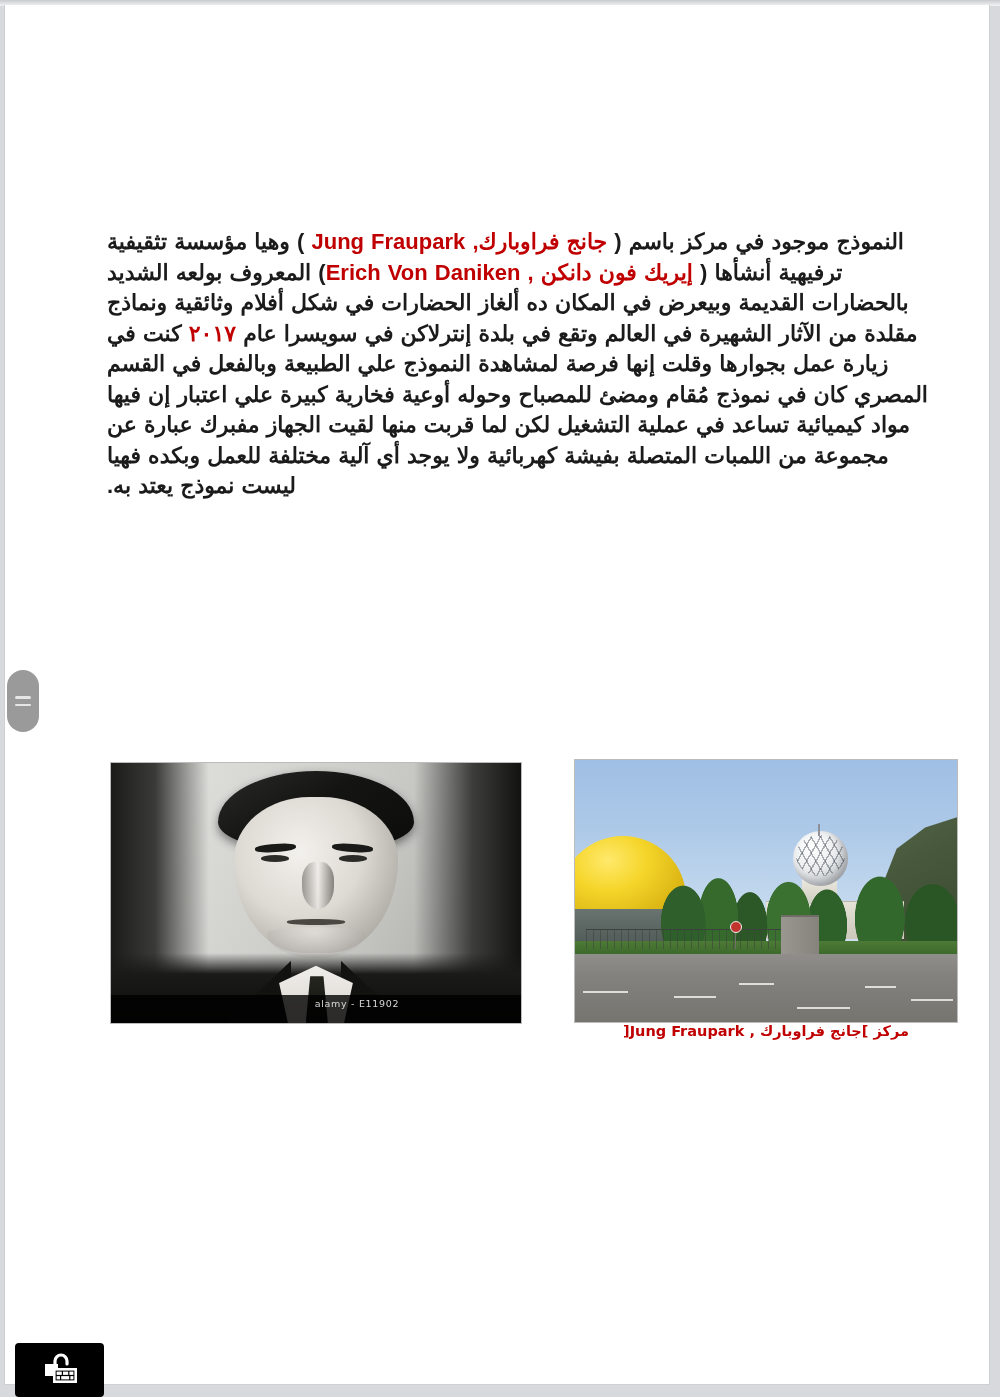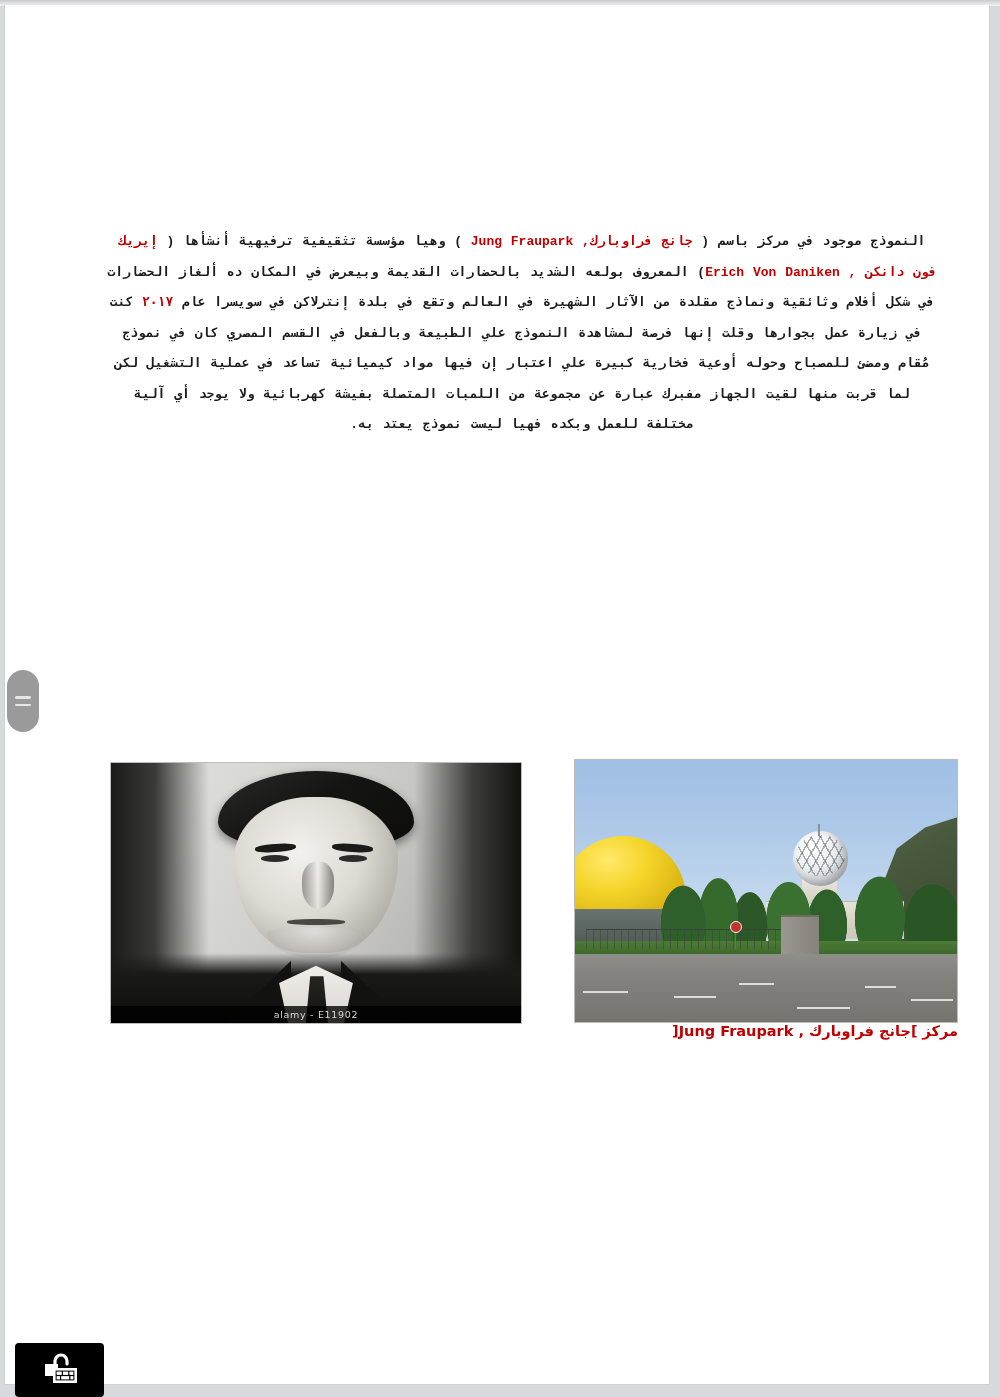--- a/index.html
+++ b/index.html
@@ -44,25 +44,25 @@
     box-sizing: border-box;
     overflow: hidden;
   }
 
   
   #article {
     position: absolute;
     right: 52px;
     top: 222px;
     width: 830px;
-    text-align: center;
+    text-align: left;
     direction: rtl;
-    font-family: Liberation Mono, monospace;
+    font-family: Liberation Sans, sans-serif;
     font-weight: bold;
-    font-size: 13px;
+    font-size: 22px;
     line-height: 30.5px;
     color: #1b1b1b;
     letter-spacing: 0px;
     word-spacing: 1px;
   }
   .accent {
     color: #c00000;
   }
 
   
@@ -190,29 +190,30 @@
     position: absolute;
     bottom: 0; width: 16%; height: 24%;
     background: #121211;
   }
   .pt-lapel-l { left: 28%; clip-path: polygon(100% 0%, 100% 100%, 0% 100%); }
   .pt-lapel-r { left: 56%; clip-path: polygon(0% 0%, 100% 100%, 0% 100%); }
   .pt-watermark {
     position: absolute;
     left: 0; bottom: 0;
     width: 100%;
-    height: 17px;
+    height: 28px;
     background: rgba(0,0,0,0.80);
     color: #d8d8d8;
     font-family: "DejaVu Sans", sans-serif;
     font-size: 9.5px;
     letter-spacing: 0.7px;
     text-align: center;
     line-height: 17px;
     direction: ltr;
+    padding-left: 41px;
   }
 
   
   .park { position: absolute; inset: 0; overflow: hidden; }
   .pk-sky {
     position: absolute; left: 0; top: 0; width: 100%; height: 76%;
     background: linear-gradient(to bottom, #9fbfe4 0%, #adc9e8 35%, #c3d8ee 70%, #d6e3f1 100%);
   }
   .pk-mountain {
     position: absolute; right: -4%; top: 20%;
@@ -328,20 +329,21 @@
   #cap-left {
     left: 105px;
     top: 1021px;
     width: 412px;
     text-align: center;
   }
   #cap-right {
     left: 569px;
     top: 1018px;
     width: 384px;
+    text-align: center;
   }
 
   
   #drag-handle {
     position: absolute;
     left: 7px;
     top: 670px;
     width: 32px;
     height: 62px;
     border-radius: 16px;

